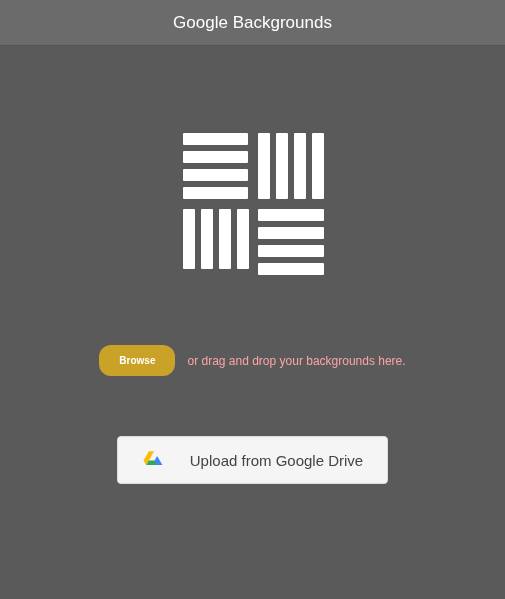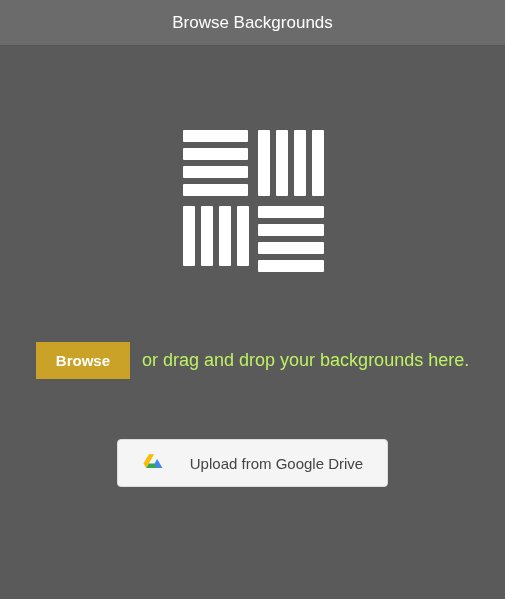--- a/index.html
+++ b/index.html
@@ -58,50 +58,50 @@
       align-items: center;
       gap: 12px;
       margin-bottom: 60px;
     }
 
     .browse-button {
       background-color: #c9a227;
       color: #ffffff;
       border: none;
       padding: 10px 20px;
-      font-size: 15px;
+      font-size: 10px;
       font-weight: 600;
-      border-radius: 0;
+      border-radius: 12px;
       cursor: pointer;
     }
 
     .drag-drop-text {
-      color: #bef264;
-      font-size: 18px;
+      color: #fca5a5;
+      font-size: 12px;
     }
 
     .google-drive-button {
       display: flex;
       align-items: center;
       gap: 26px;
       background-color: #f5f5f5;
       border: 1px solid #ddd;
       border-radius: 4px;
       padding: 12px 24px;
       cursor: pointer;
       font-size: 15px;
       color: #444;
       font-weight: 500;
     }
   </style>
 </head>
 <body>
 
 <div class="header">
-  <span class="header-title">Browse Backgrounds</span>
+  <span class="header-title">Google Backgrounds</span>
 </div>
 
 <div class="main-content">
 
   <div class="icon-container">
     <svg class="grid-icon" viewBox="0 0 160 160" xmlns="http://www.w3.org/2000/svg">
 
       <rect x="10" y="12" width="65" height="12" fill="white" rx="1"></rect>
       <rect x="10" y="30" width="65" height="12" fill="white" rx="1"></rect>
       <rect x="10" y="48" width="65" height="12" fill="white" rx="1"></rect>

